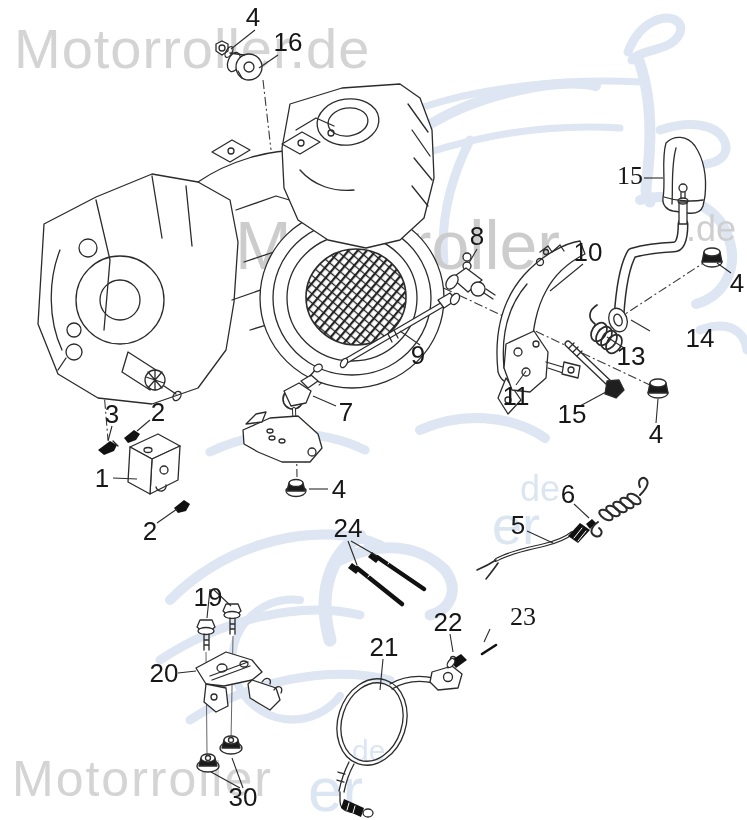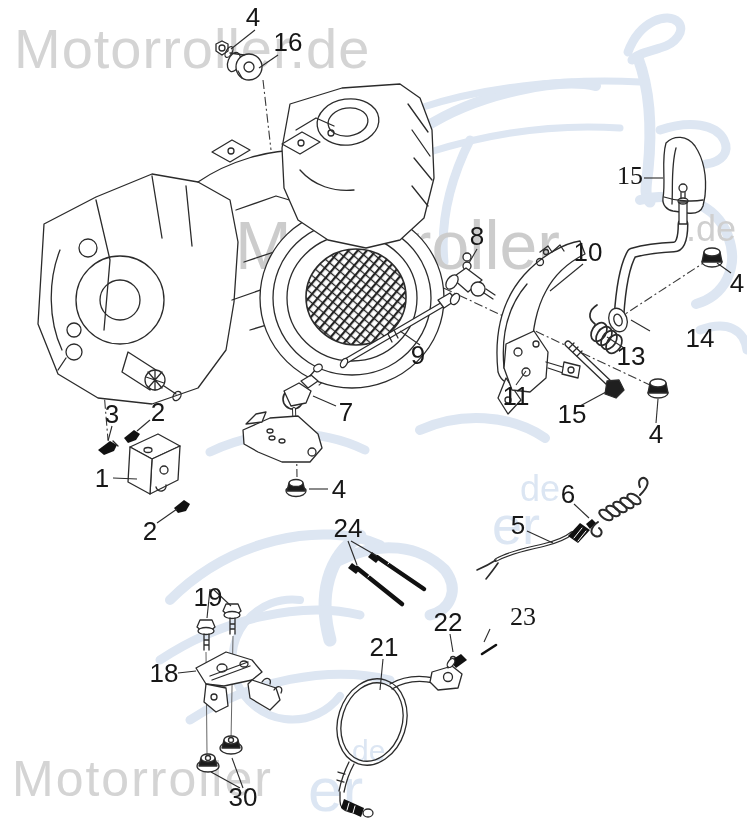--- a/index.html
+++ b/index.html
@@ -403,20 +403,20 @@
       <div class="callout" style="left: 112px; top: 414px;">3</div>
       <div class="callout" style="left: 158px; top: 412px;">2</div>
       <div class="callout" style="left: 346px; top: 412px;">7</div>
       <div class="callout" style="left: 102px; top: 478px;">1</div>
       <div class="callout" style="left: 339px; top: 489px;">4</div>
       <div class="callout" style="left: 150px; top: 531px;">2</div>
       <div class="callout" style="left: 348px; top: 528px;">24</div>
       <div class="callout" style="left: 568px; top: 494px;">6</div>
       <div class="callout" style="left: 518px; top: 525px;">5</div>
       <div class="callout" style="left: 208px; top: 569px; margin-top: 28px;">19</div>
-      <div class="callout" style="left: 164px; top: 673px;">18</div>
+      <div class="callout" style="left: 164px; top: 673px;">20</div>
       <div class="callout" style="left: 448px; top: 622px;">22</div>
       <div class="callout" style="left: 523px; top: 617px; font-family: Liberation Serif, serif;">23</div>
       <div class="callout" style="left: 384px; top: 647px;">21</div>
       <div class="callout" style="left: 243px; top: 797px;">30</div>
     </div>
 
 </div>
 
 </body></html>

